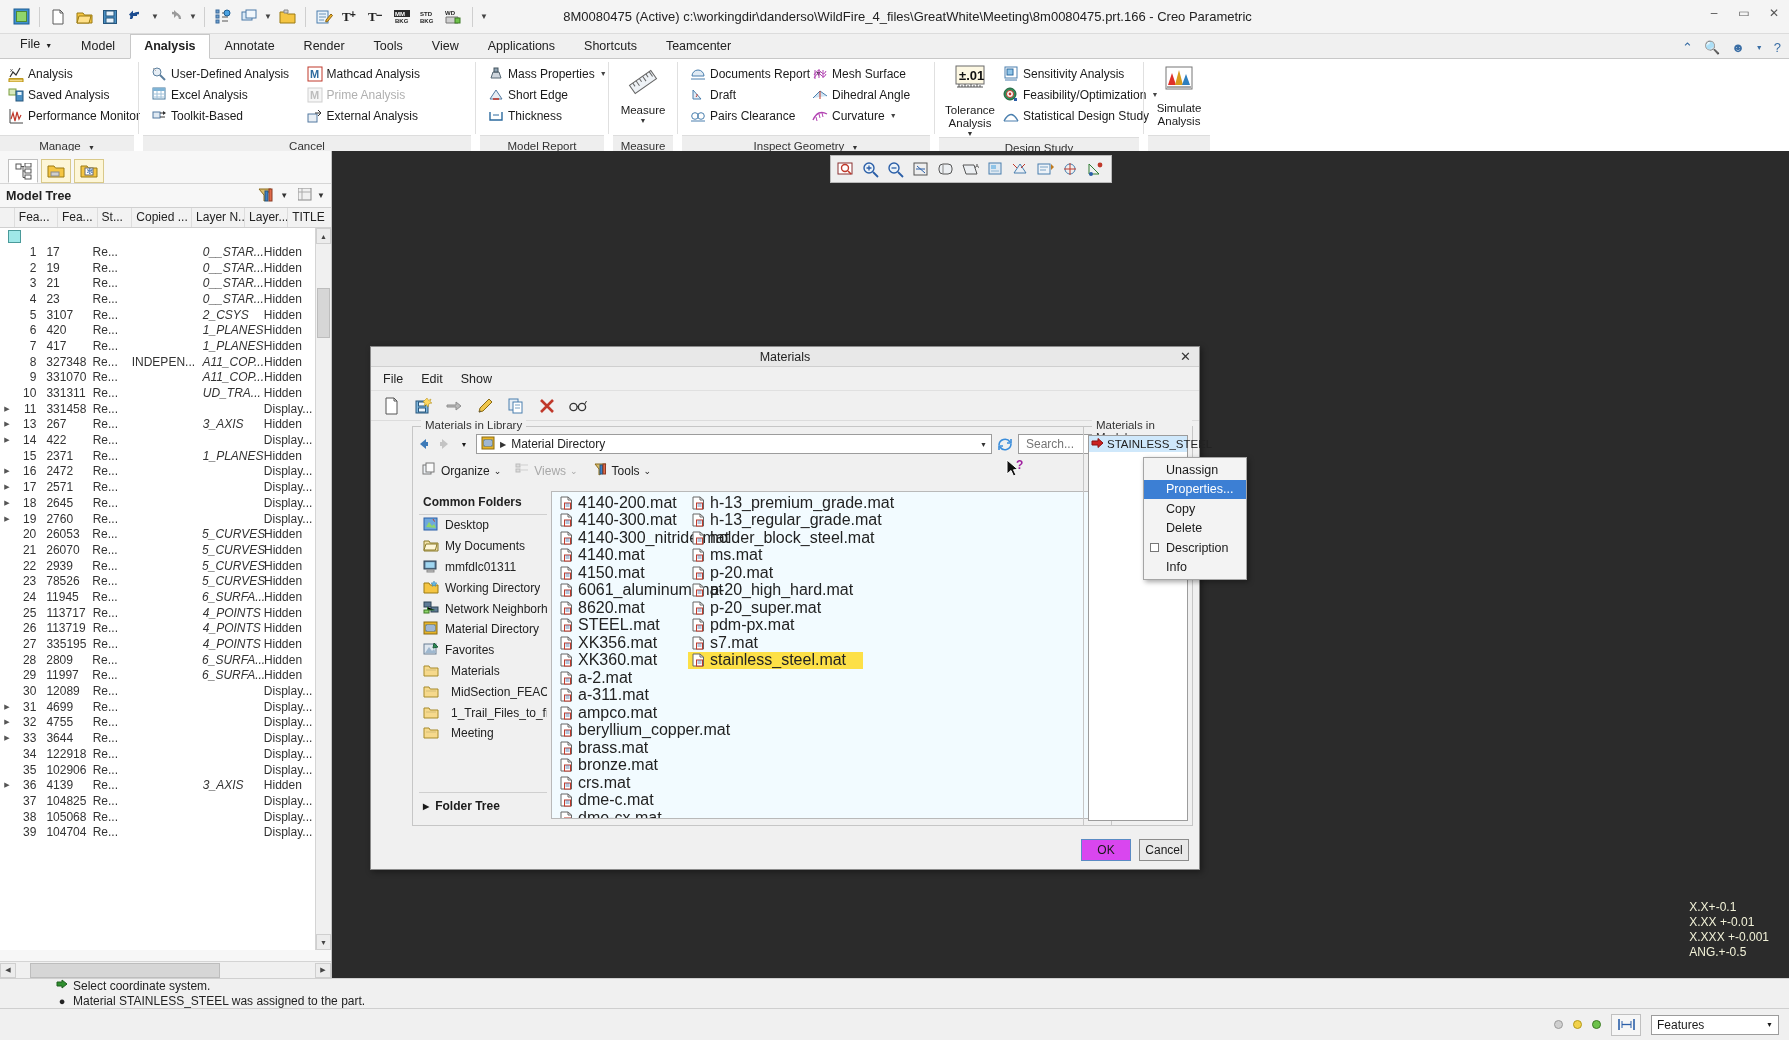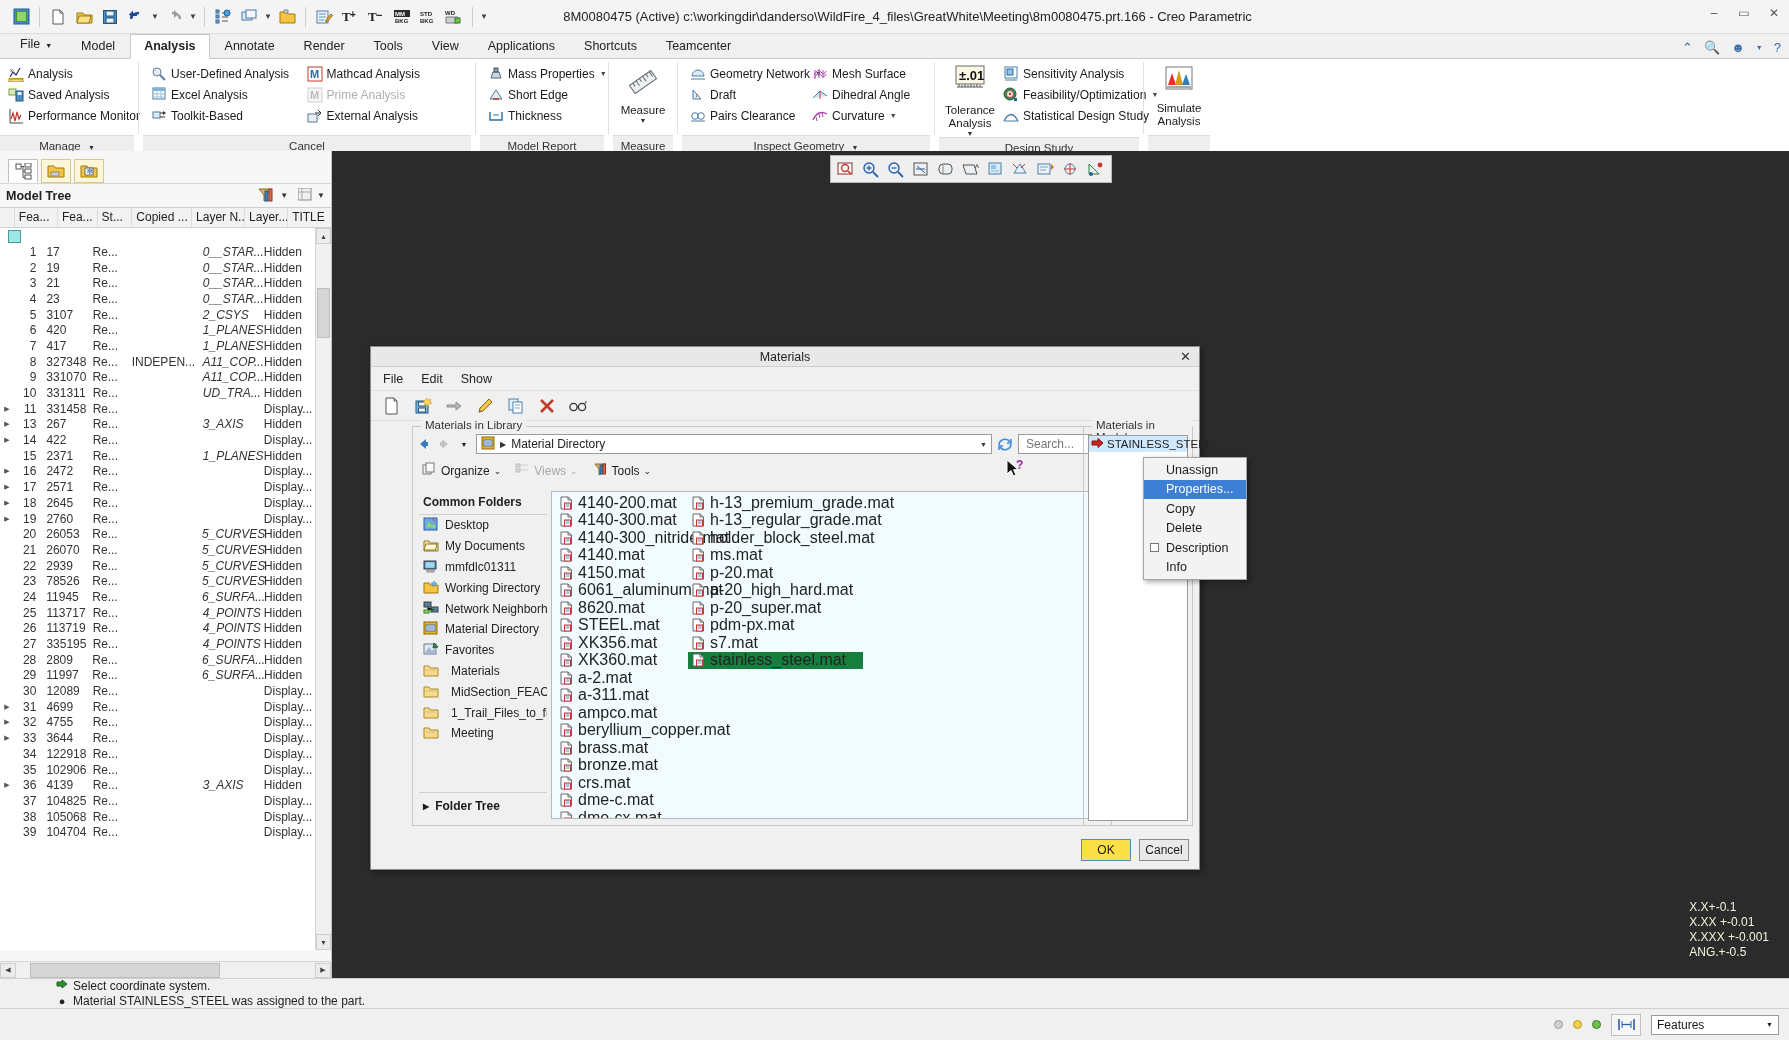--- a/index.html
+++ b/index.html
@@ -149,33 +149,33 @@
   .cf { width:128px; display:flex; flex-direction:column; }
   .cf .cfh { font-size:12px; font-weight:bold; color:#222; padding:4px 4px 5px 4px; border-bottom:1px solid #cfcfcf; }
   .cf .cfitem { height:20.8px; display:flex; align-items:center; gap:6px; padding-left:4px; font-size:12px; color:#222; }
   .cf .cfitem .nm { white-space:nowrap; overflow:hidden; }
   .cf .ftree { margin-top:auto; border-top:1px solid #cfcfcf; padding:6px 4px; display:flex; align-items:center; gap:6px; font-size:12px; font-weight:bold; }
   .cf .ftree .ar { font-size:8px; }
 
   .flist { flex:1; margin-left:4px; background:#f2fbff; border:1px solid #b9b9b9; position:relative; overflow:hidden; }
   .fcol { position:absolute; top:2px; width:128px; }
   .fitem { height:17.5px; display:flex; align-items:center; gap:5px; padding-left:4px; font-size:16px; color:#222; white-space:nowrap; }
-  .fitem.sel { background:#15803d; }
+  .fitem.sel { background:#fde047; }
 
   .arrows { position:absolute; left:714px; top:200px; width:40px; text-align:center; }
   .arrows div { height:34px; display:flex; align-items:center; justify-content:center; color:#1b57b7; font-size:15px; letter-spacing:-3px; }
 
   .mim { position:absolute; left:712px; top:79px; width:110px; height:400px; border:1px solid #c6c6c6; }
   .mim .leg { position:absolute; left:8px; top:-8px; background:#f0f0f0; padding:0 4px; font-size:11.5px; color:#333; }
   .mim .mbox { position:absolute; left:4px; right:4px; top:8px; bottom:4px; background:#fff; border:1px solid #9c9c9c; }
   .mim .mrow { height:16px; display:flex; align-items:center; gap:3px; padding-left:2px; background:#cfe8fb; font-size:11.5px; color:#222; }
 
   .dbtns { position:absolute; right:10px; bottom:8px; display:flex; gap:8px; }
   .dbtn { width:50px; height:22px; border:1px solid #8c8c8c; background:#e9e9e9; font-size:12px; display:flex; align-items:center; justify-content:center; }
-  .dbtn.ok { background:#fde047; border-color:#5b8bc4; }
+  .dbtn.ok { background:#d946ef; border-color:#5b8bc4; }
 
   
   .ctx {
     position:absolute; left:1143px; top:306px; width:104px; background:#f3f3f3;
     border:1px solid #a5a5a5; box-shadow:2px 2px 5px rgba(0,0,0,.35); padding:2px 0;
     z-index:60;
   }
   .ctx .ci { height:19.5px; display:flex; align-items:center; padding-left:22px; font-size:12.5px; color:#1a1a1a; position:relative; }
   .ctx .ci.hl { background:#3c7fd4; color:#fff; }
   .ctx .ci .ck { position:absolute; left:6px; width:9px; height:9px; border:1px solid #777; background:#fff; }
@@ -502,21 +502,21 @@
     <div class="rgroup" style="width:248px;">
       <div class="items">
         <div class="col" style="width:122px;">
           <div class="ritem">
             <span class="gi">
               <svg width="16" height="16" viewBox="0 0 16 16">
                   <path d="M2 10a6 6 0 0 1 12 0z" fill="#dfeaf4" stroke="#4a7fae"></path>
                   <path d="M1 13h14" stroke="#4a7fae"></path>
                 </svg>
             </span>
-            <span class="lbl">Geometry Network</span>
+            <span class="lbl">Documents Report</span>
             <span class="dd">▼</span>
           </div>
           <div class="ritem">
             <span class="gi">
               <svg width="16" height="16" viewBox="0 0 16 16">
                   <path d="M3 12 L3 3 L11 12 Z" fill="#e3ecf5" stroke="#4a7fae"></path>
                   <path d="M6 10a3 3 0 0 0 1-3" stroke="#c0392b" fill="none"></path>
                 </svg>
             </span>
             <span class="lbl">Draft</span>

